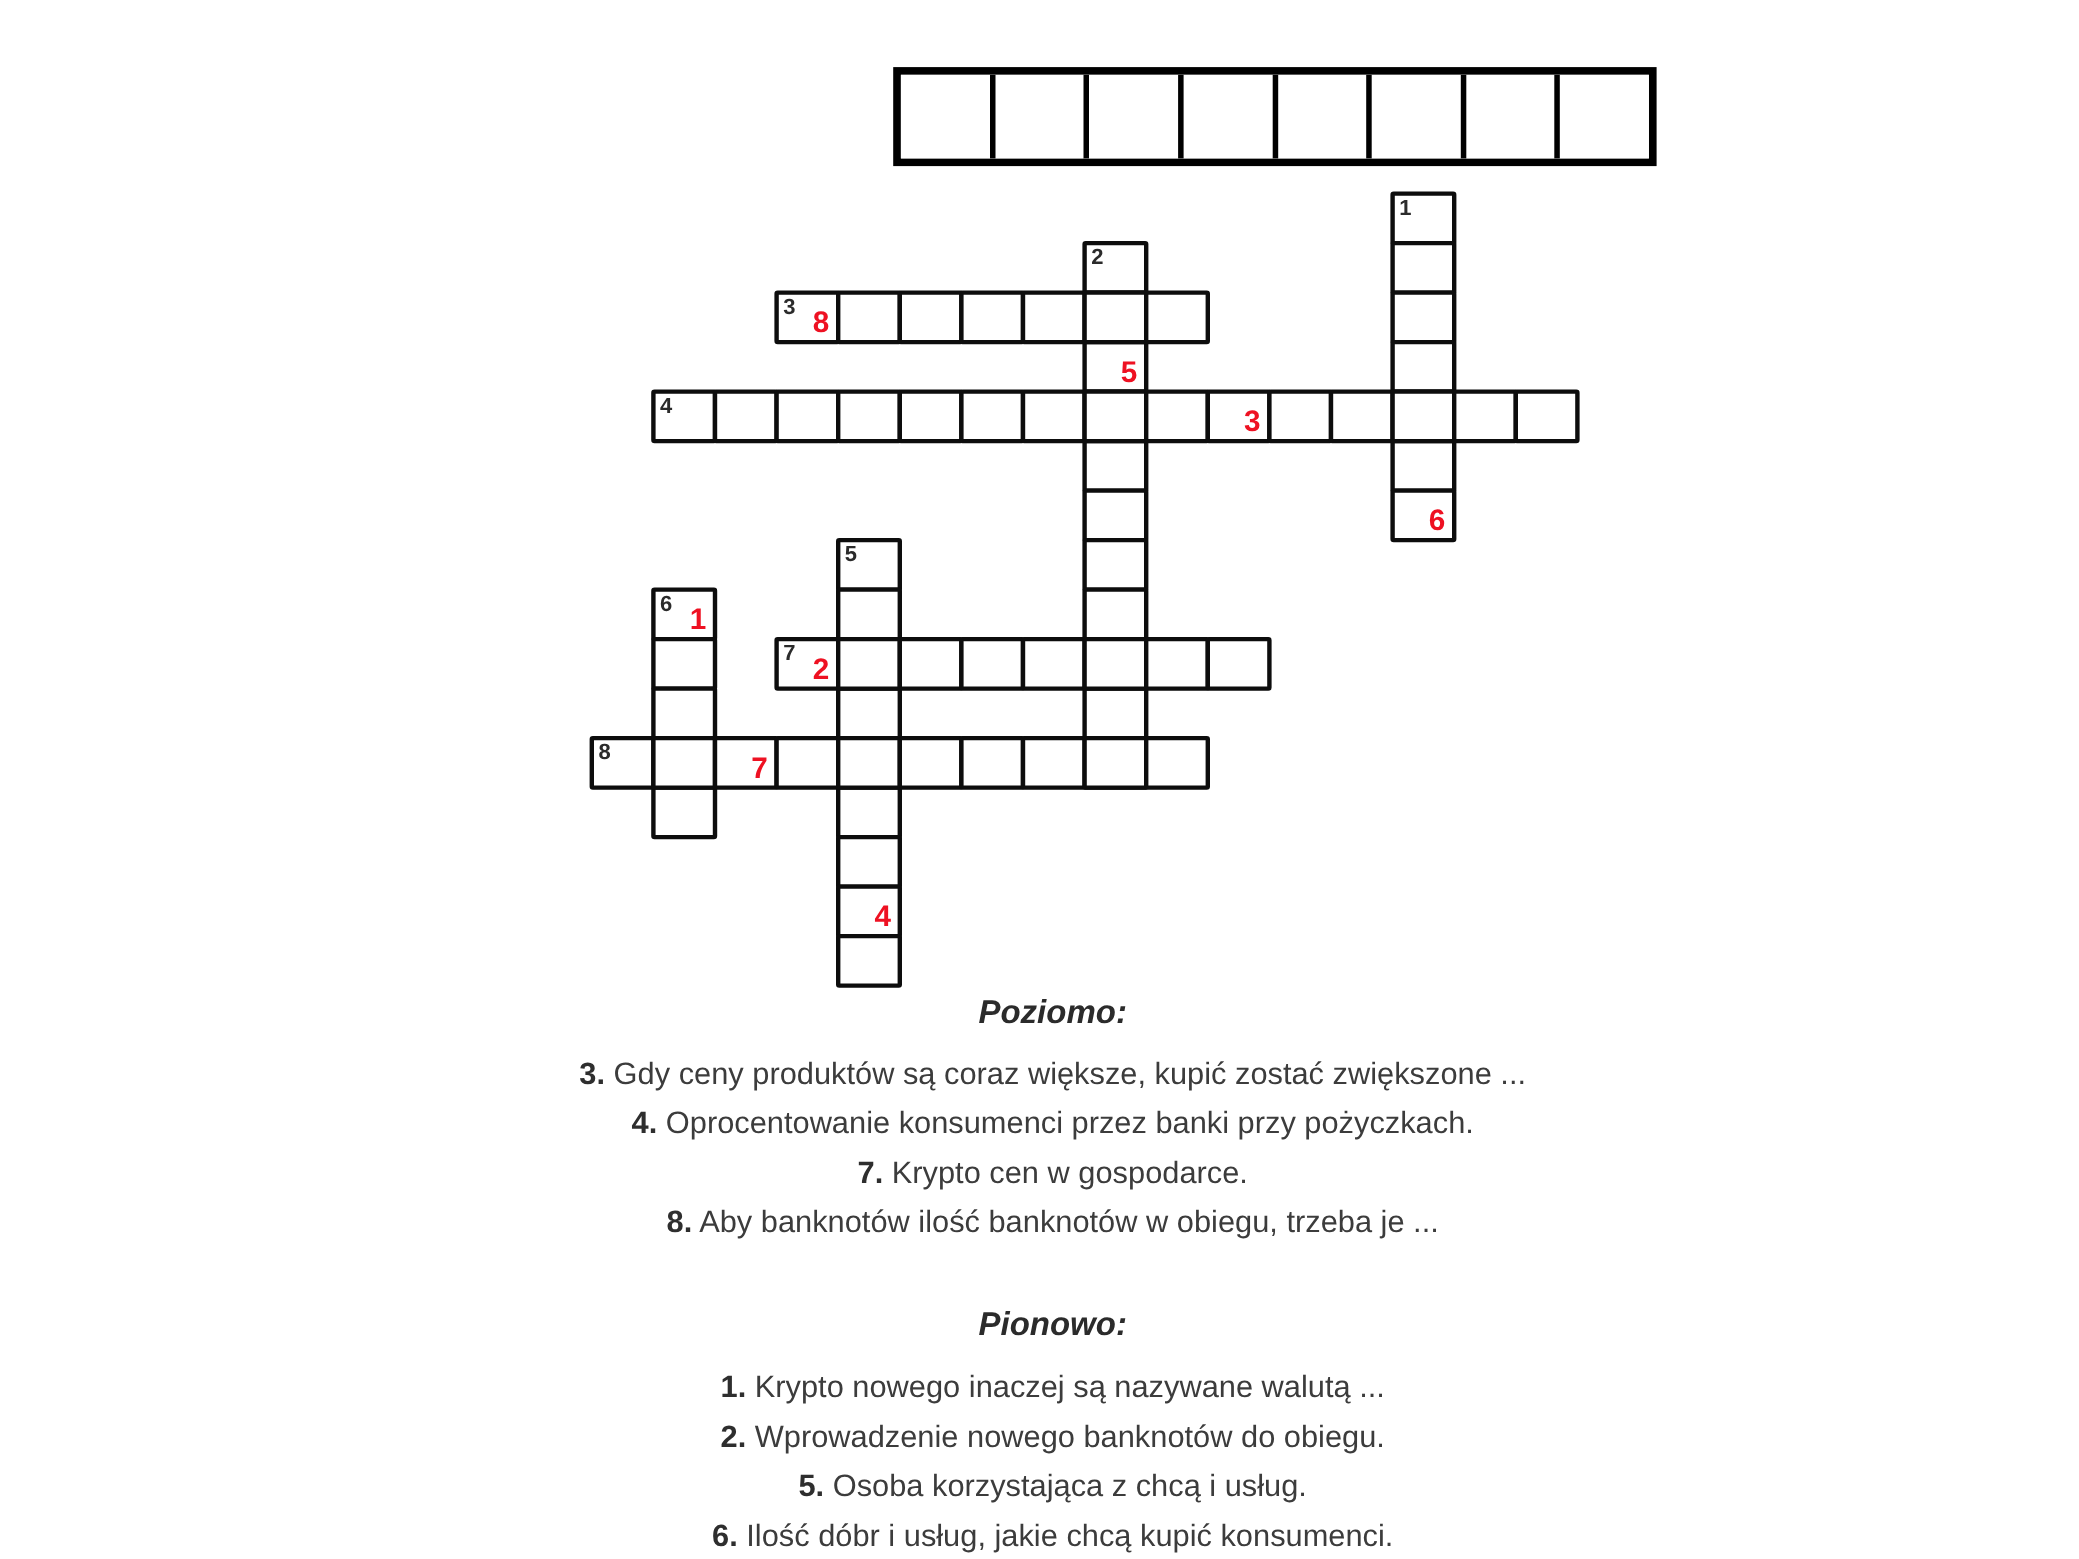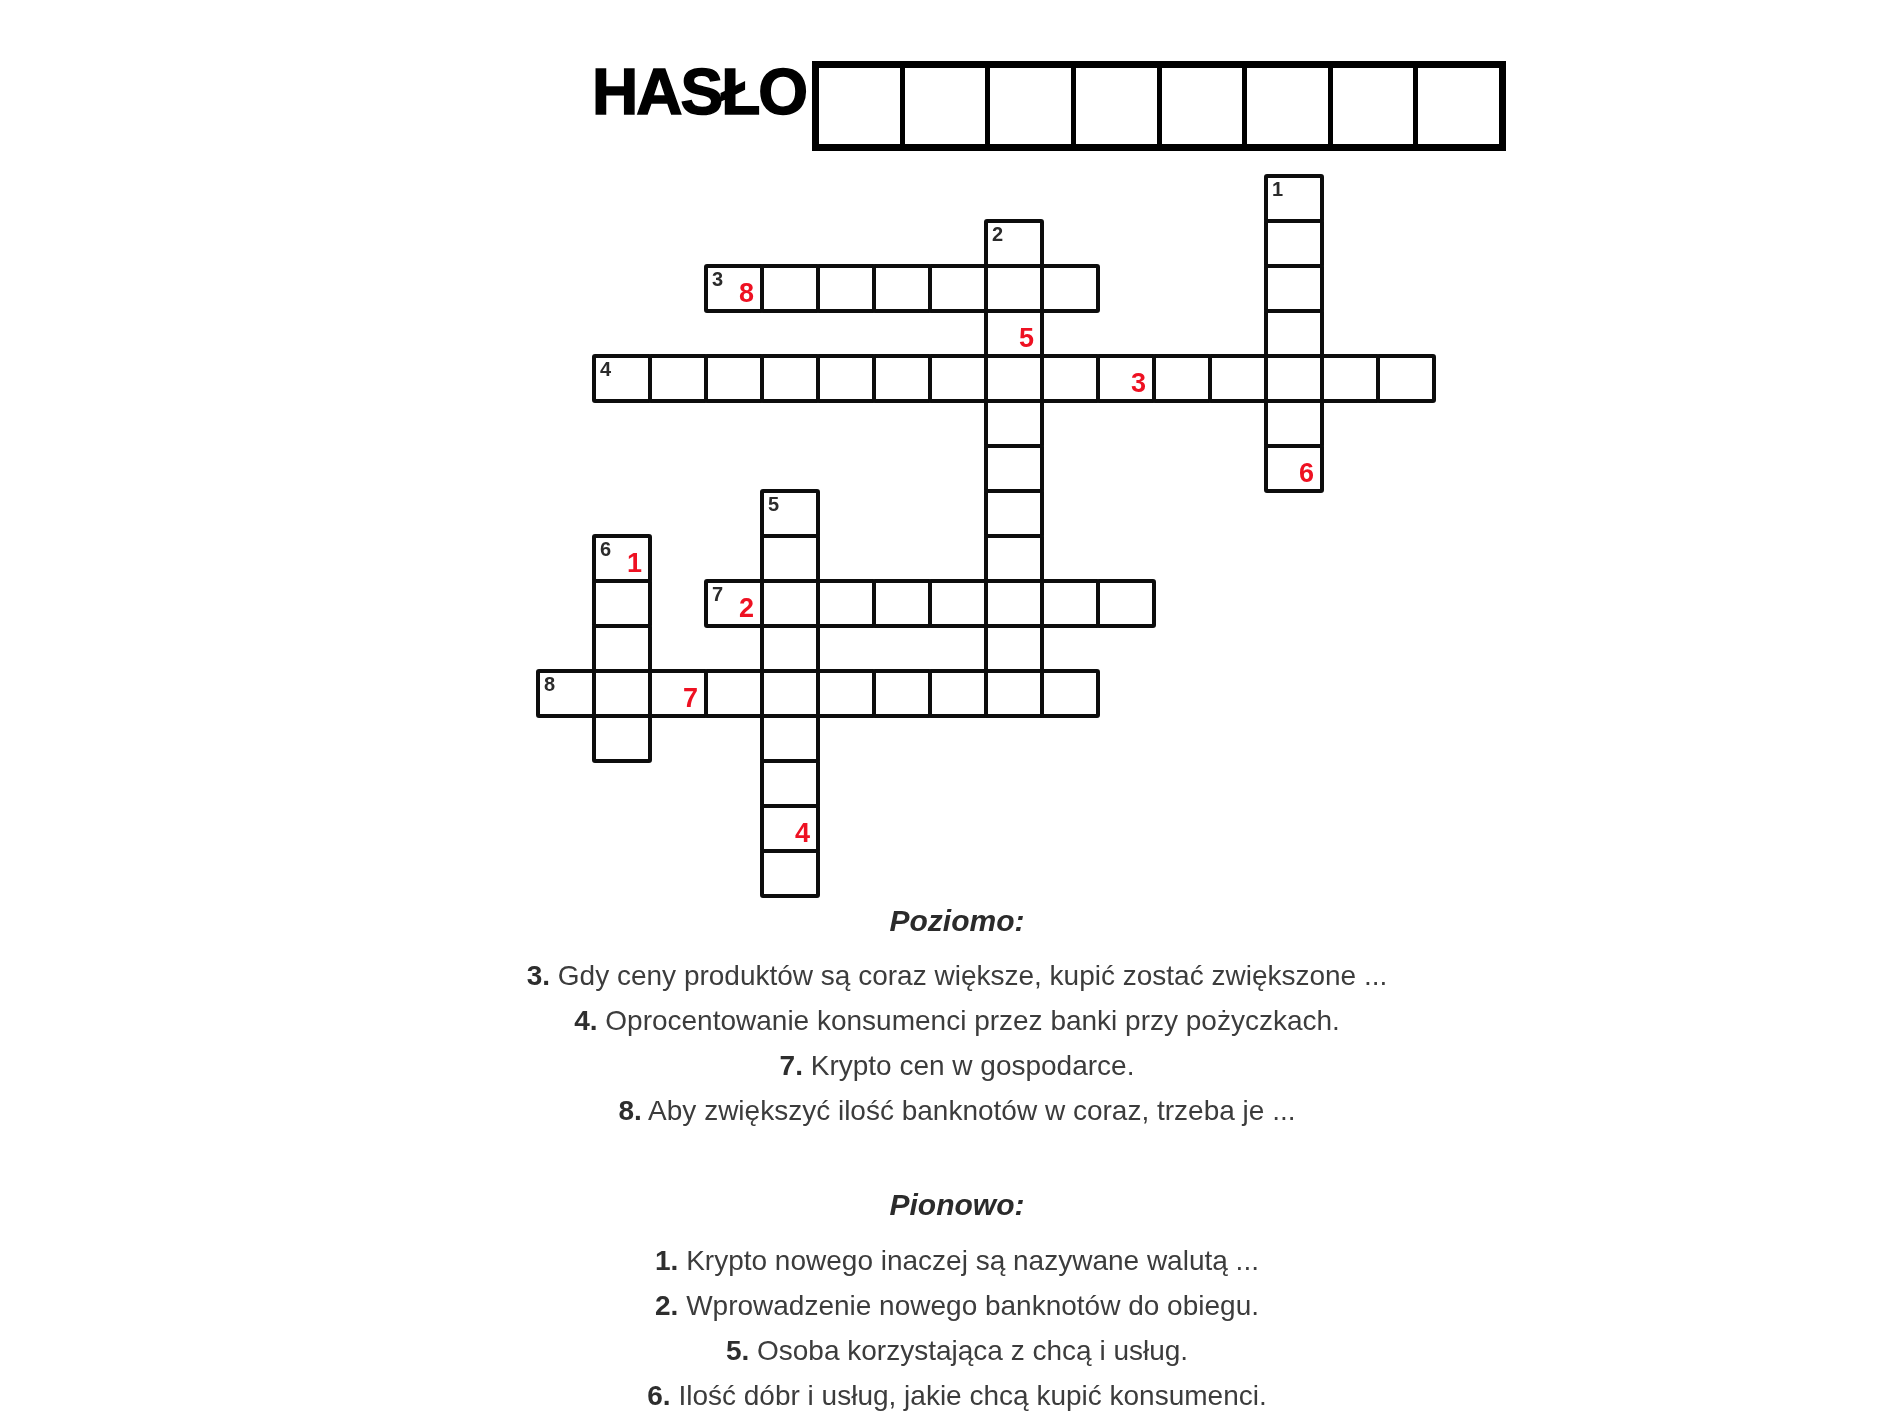--- a/index.html
+++ b/index.html
@@ -42,21 +42,20 @@
     position:absolute;left:12px;width:1890px;text-align:center;
     font-size:28px;color:#3c3c3c;line-height:38px;
   }
   .clue-line b{color:#2e2e2e;font-weight:700;}
 </style>
 </head>
 <body>
 
 <div class="canvas">
 
-  <div class="haslo-label">HASŁO</div>
 
   <div class="haslo-boxes" id="haslo-boxes">
       <div class="haslo-cell"></div>
       <div class="haslo-cell"></div>
       <div class="haslo-cell"></div>
       <div class="haslo-cell"></div>
       <div class="haslo-cell"></div>
       <div class="haslo-cell"></div>
       <div class="haslo-cell"></div>
       <div class="haslo-cell"></div>
@@ -164,21 +163,21 @@
       <div class="cell" style="left: 928px; top: 669px;"></div>
       <div class="cell" style="left: 984px; top: 669px;"></div>
       <div class="cell" style="left: 1040px; top: 669px;"></div>
     </div>
 
   <div class="clue-heading" style="top:902px">Poziomo:</div>
   <div id="across-list">
       <div class="clue-line" style="top: 957px;"><b>3.</b><span> Gdy ceny produktów są coraz większe, kupić zostać zwiększone ...</span></div>
       <div class="clue-line" style="top: 1002px;"><b>4.</b><span> Oprocentowanie konsumenci przez banki przy pożyczkach.</span></div>
       <div class="clue-line" style="top: 1047px;"><b>7.</b><span> Krypto cen w gospodarce.</span></div>
-      <div class="clue-line" style="top: 1092px;"><b>8.</b><span> Aby zwiększyć ilość banknotów w coraz, trzeba je ...</span></div>
+      <div class="clue-line" style="top: 1092px;"><b>8.</b><span> Aby banknotów ilość banknotów w obiegu, trzeba je ...</span></div>
     </div>
 
   <div class="clue-heading" style="top:1186px">Pionowo:</div>
   <div id="down-list">
       <div class="clue-line" style="top: 1242px;"><b>1.</b><span> Krypto nowego inaczej są nazywane walutą ...</span></div>
       <div class="clue-line" style="top: 1287px;"><b>2.</b><span> Wprowadzenie nowego banknotów do obiegu.</span></div>
       <div class="clue-line" style="top: 1332px;"><b>5.</b><span> Osoba korzystająca z chcą i usług.</span></div>
       <div class="clue-line" style="top: 1377px;"><b>6.</b><span> Ilość dóbr i usług, jakie chcą kupić konsumenci.</span></div>
     </div>
 

